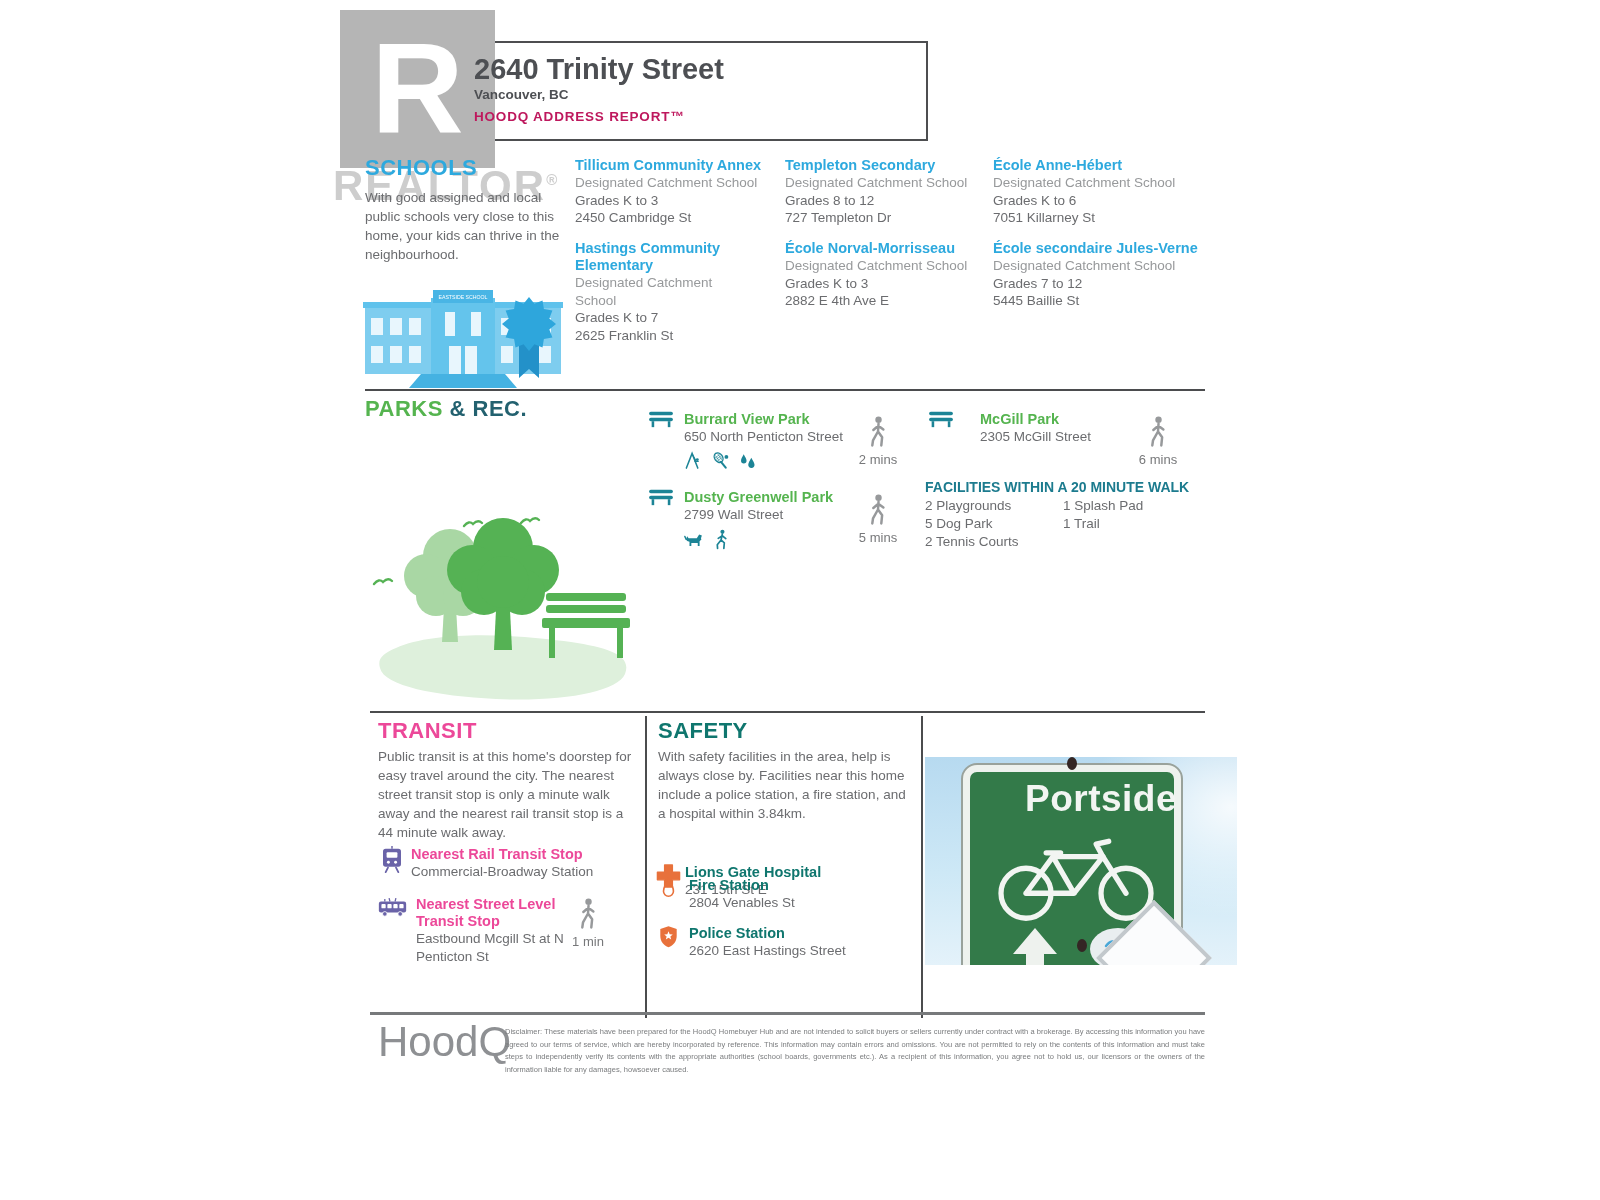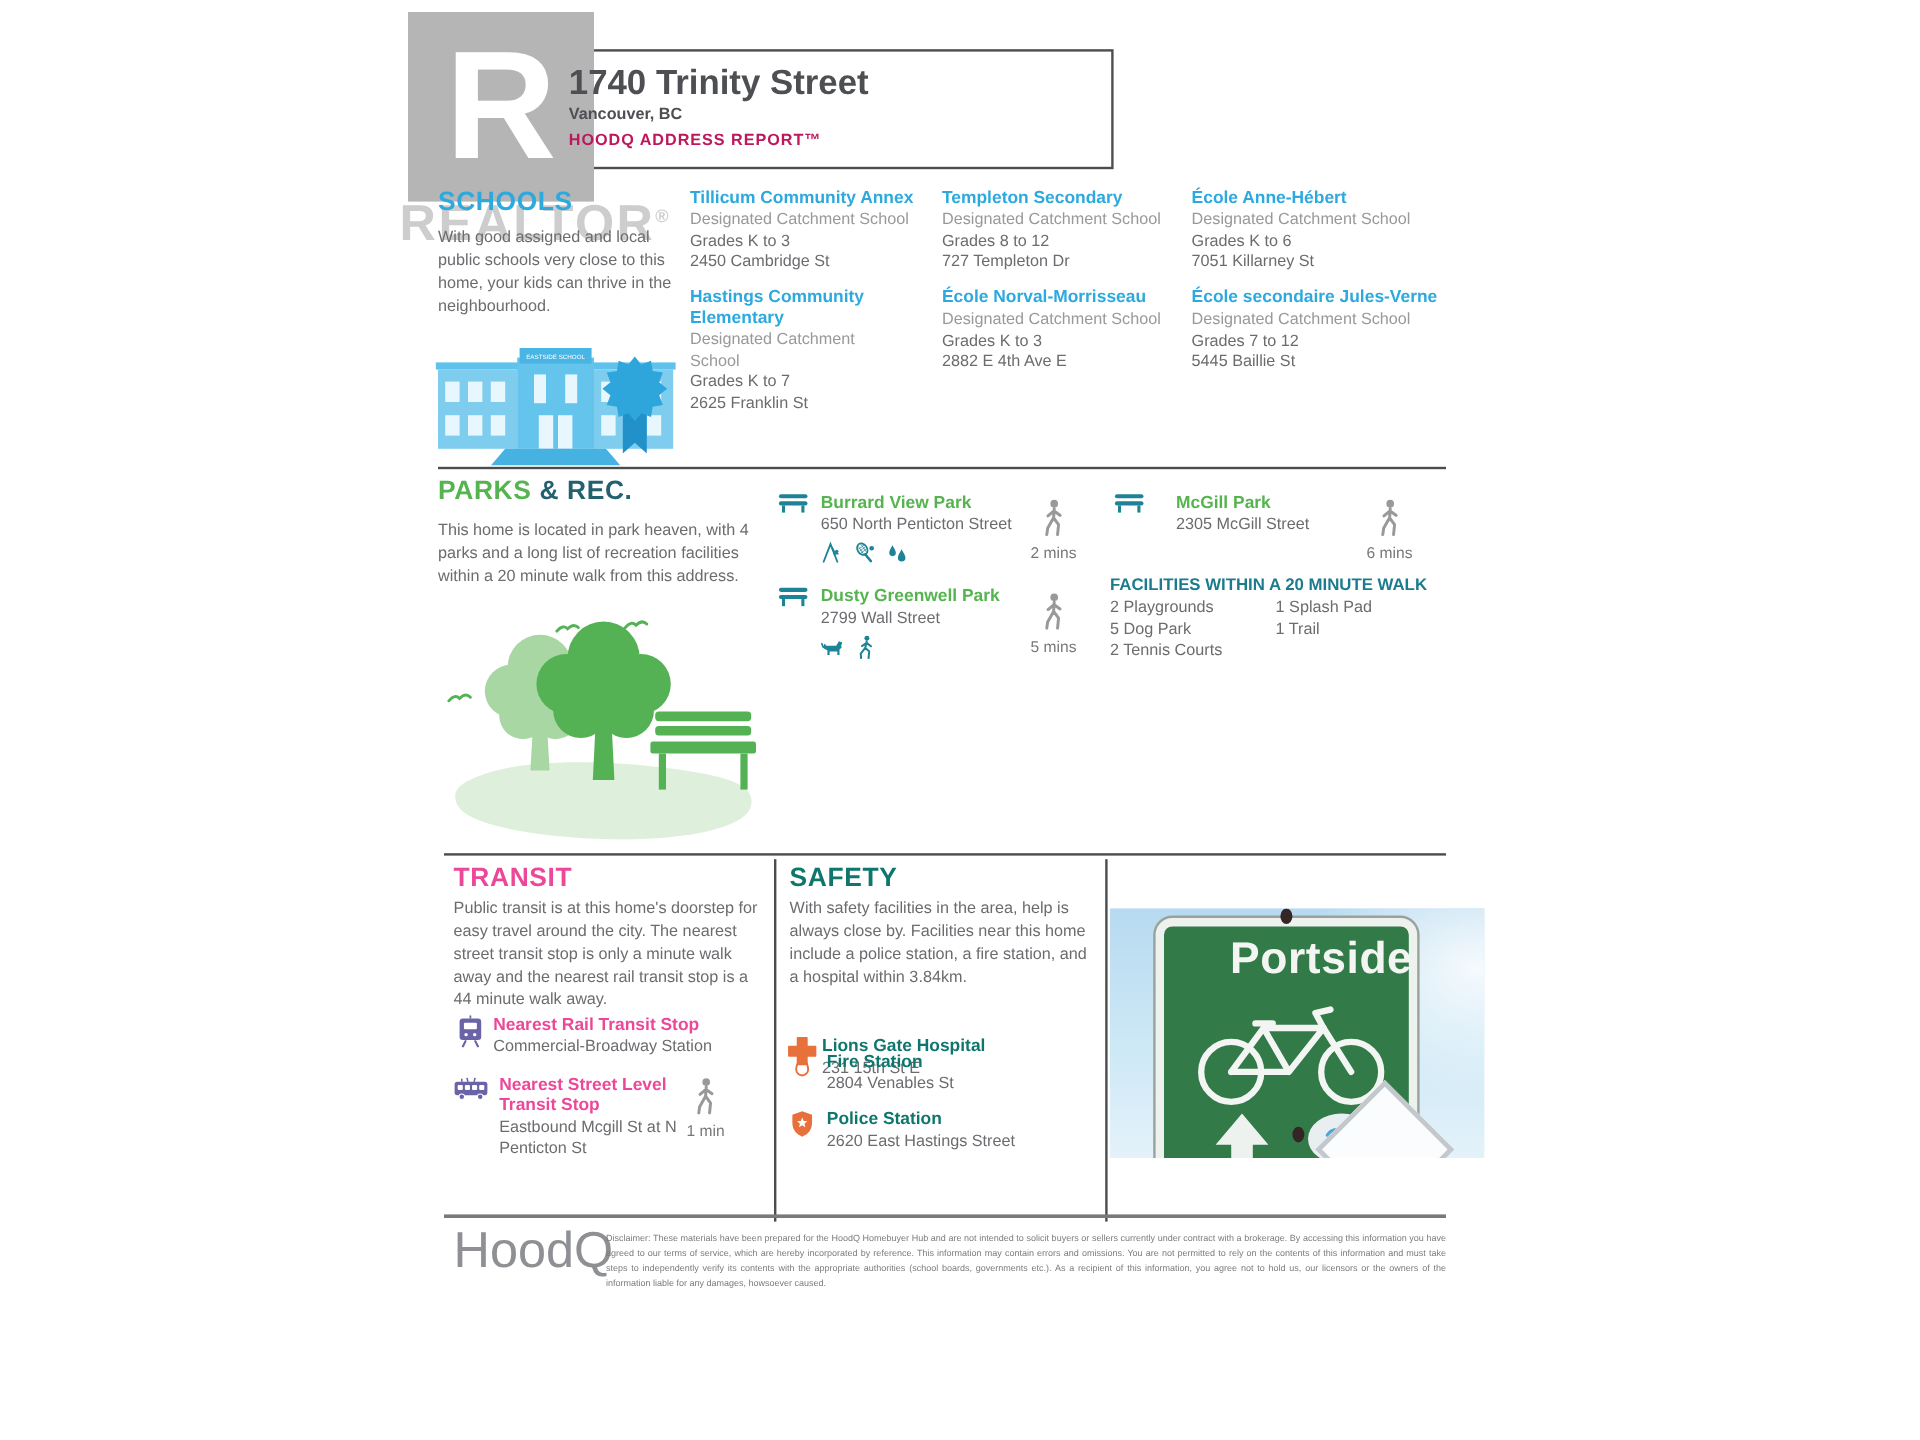--- a/index.html
+++ b/index.html
@@ -68,21 +68,21 @@
 
 <div class="page">
 
   <div class="wm-box">
     <span>R</span>
   </div>
   <div class="wm-word"><span>REALTOR</span><span class="wm-reg">®</span></div>
 
   <div class="header-box"></div>
   <div class="hdr-text">
-    <div class="addr">1740 Trinity Street</div>
+    <div class="addr">2640 Trinity Street</div>
     <div class="city">Vancouver, BC</div>
     <div class="report">HOODQ ADDRESS REPORT™</div>
   </div>
 
   <div class="abs z sec-h blue" style="left:365px;top:156px">SCHOOLS</div>
   <div class="abs z para" style="left:365px;top:188px;width:213px">With good assigned and local public schools very close to this home, your kids can thrive in the neighbourhood.</div>
 
   <div class="abs z" style="left:363px;top:284px">
     <svg width="202" height="104" viewBox="0 0 202 104">
       <rect x="0" y="18" width="70" height="6" fill="#5fc2ec"></rect>
@@ -151,21 +151,20 @@
   <div class="abs z" style="left:993px;top:240px;width:215px">
     <div class="item-name blue nw">École secondaire Jules-Verne</div>
     <div class="muted">Designated Catchment School</div>
     <div class="detail">Grades 7 to 12</div>
     <div class="detail">5445 Baillie St</div>
   </div>
 
   <div class="hr" style="left:365px;top:389px;width:840px"></div>
 
   <div class="abs z sec-h" style="left:365px;top:397px"><span class="green">PARKS</span><span class="dteal"> &amp; REC.</span></div>
-  <div class="abs z para" style="left:365px;top:432px;width:278px">This home is located in park heaven, with 4 parks and a long list of recreation facilities within a 20 minute walk from this address.</div>
 
   <div class="abs z" style="left:366px;top:490px">
     <svg width="278" height="218" viewBox="0 0 278 218">
       <path d="M30,158 C70,140 150,144 205,152 C245,158 266,166 259,184 C251,202 196,212 130,209 C70,206 18,196 14,178 C11,168 18,163 30,158 Z" fill="#def0dc"></path>
       <g fill="#a9d7a4">
         <polygon points="76,152 92,152 89,100 79,100"></polygon>
         <circle cx="84" cy="66" r="27"></circle>
           <circle cx="60" cy="86" r="22"></circle>
           <circle cx="108" cy="86" r="22"></circle>
         <circle cx="70" cy="106" r="20"></circle>

